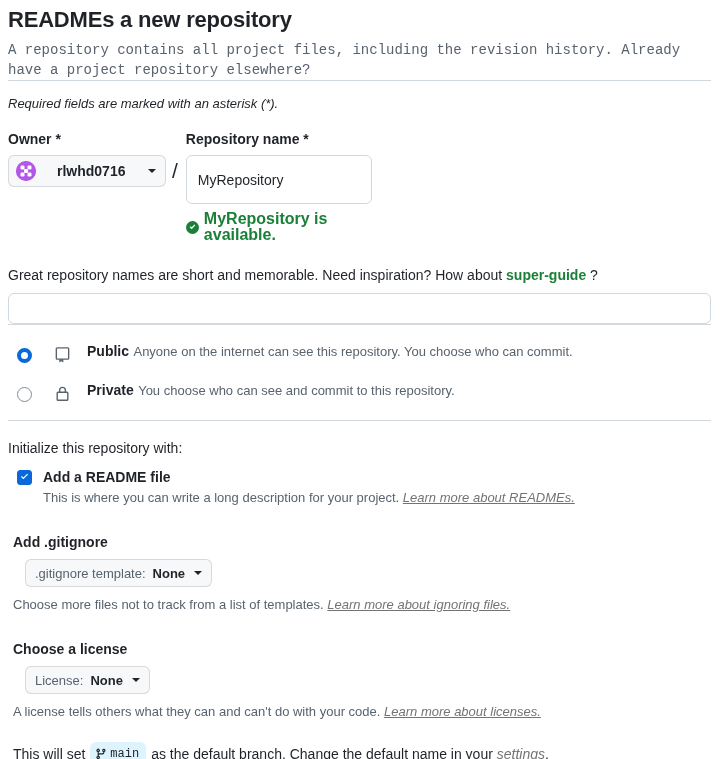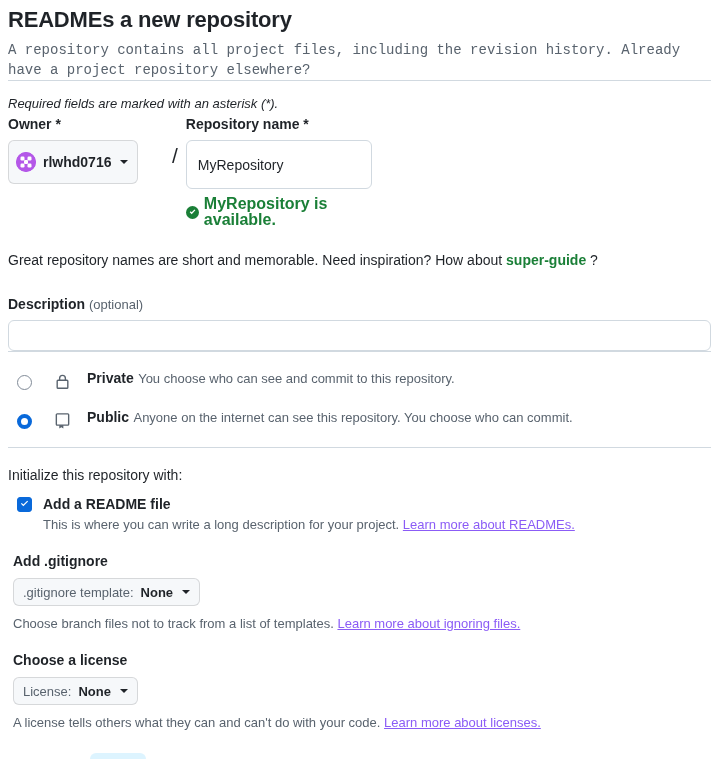--- a/index.html
+++ b/index.html
@@ -30,23 +30,24 @@
     color: #1f2328;
   }
   .subtitle {
     font-size: 14px;
     line-height: 20px;
     color: #59636e;
     margin-top: 7px;
     font-family: Liberation Mono, monospace;
   }
   .link {
-    color: #8b5cf6;
+    color: #737373;
     text-decoration: underline;
     cursor: pointer;
+    font-style: italic;
   }
   .import-link {
     display: inline-block;
     font-size: 14px;
     line-height: 20px;
     margin-top: 3px;
     color: #0969da;
     text-decoration: underline;
     cursor: pointer;
   }
@@ -64,36 +65,36 @@
     font-size: 13px;
     color: #1f2328;
     margin-top: 14px;
     line-height: 18px;
   }
 
   
   .namerow {
     display: flex;
     align-items: flex-start;
-    margin-top: 2px;
+    margin-top: 17px;
   }
   .field-label {
     font-size: 14px;
     font-weight: 700;
     line-height: 18px;
     color: #1f2328;
     display: block;
     margin-bottom: 7px;
   }
   .owner-col { width: 164px; }
   .owner-select {
     display: inline-flex;
     align-items: center;
-    gap: 7px;
-    height: 44px;
+    gap: 21px;
+    height: 32px;
     padding: 0 9px 0 7px;
     background: #f6f8fa;
     border: 1px solid rgba(31,35,40,0.15);
     border-radius: 6px;
     cursor: pointer;
     font-size: 14px;
     font-weight: 600;
     color: #1f2328;
     white-space: nowrap;
   }
@@ -270,31 +271,31 @@
     margin-top: 4px;
     margin-left: 35px;
   }
   .hint-left { margin-left: 5px; margin-top: 9px; }
 
   
   .sub-label {
     font-size: 14px;
     font-weight: 700;
     color: #1f2328;
-    margin-top: 18px;
+    margin-top: 26px;
     margin-left: 5px;
     line-height: 18px;
   }
   .dd-btn {
     display: inline-flex;
     align-items: center;
     gap: 7px;
     height: 28px;
     margin-top: 8px;
-    margin-left: 5px;
+    margin-left: 17px;
     padding: 0 9px;
     background: #f6f8fa;
     border: 1px solid rgba(31,35,40,0.15);
     border-radius: 6px;
     cursor: pointer;
     font-size: 13px;
     color: #59636e;
     white-space: nowrap;
   }
   .dd-val { color: #1f2328; font-weight: 700; }
@@ -373,58 +374,54 @@
   </div>
 
   
   <div class="inspiration">
     <span>Great repository names are short and memorable. Need inspiration? How about</span>
     <span class="suggest">super-guide</span>
     <span>?</span>
   </div>
 
   
-  <div class="desc-label">
-    <span>Description</span>
-    <span class="optional">(optional)</span>
-  </div>
   <input class="desc-input" type="text" value="" style="">
 
   <hr class="divider hr2">
 
   
   <div class="vis-group">
+
+    <div class="vis-item">
+      <span class="radio checked"></span>
+      <span class="vis-icon">
+        <svg width="17" height="17" viewBox="0 0 16 16" fill="none" stroke="#59636e" stroke-width="1.3">
+          <rect x="2.2" y="1.8" width="11.6" height="10.6" rx="0.8"></rect>
+          <path d="M5.5 12.4v2.2l1.4-1 1.4 1v-2.2" fill="#59636e" stroke="#59636e" stroke-width="1"></path>
+        </svg>
+      </span>
+      <span class="vis-text">
+        <span class="vis-title">Public</span>
+        <span class="vis-desc">Anyone on the internet can see this repository. You choose who can commit.</span>
+      </span>
+    </div>
 
     <div class="vis-item">
       <span class="radio"></span>
       <span class="vis-icon">
         <svg width="17" height="17" viewBox="0 0 16 16" fill="none" stroke="#59636e" stroke-width="1.3">
           <rect x="3" y="6.8" width="10" height="7.6" rx="0.8"></rect>
           <path d="M5.3 6.8V4.9a2.7 2.7 0 0 1 5.4 0v1.9"></path>
         </svg>
       </span>
       <span class="vis-text">
         <span class="vis-title">Private</span>
         <span class="vis-desc">You choose who can see and commit to this repository.</span>
       </span>
     </div>
-
-    <div class="vis-item">
-      <span class="radio checked"></span>
-      <span class="vis-icon">
-        <svg width="17" height="17" viewBox="0 0 16 16" fill="none" stroke="#59636e" stroke-width="1.3">
-          <rect x="2.2" y="1.8" width="11.6" height="10.6" rx="0.8"></rect>
-          <path d="M5.5 12.4v2.2l1.4-1 1.4 1v-2.2" fill="#59636e" stroke="#59636e" stroke-width="1"></path>
-        </svg>
-      </span>
-      <span class="vis-text">
-        <span class="vis-title">Public</span>
-        <span class="vis-desc">Anyone on the internet can see this repository. You choose who can commit.</span>
-      </span>
-    </div>
   </div>
 
   <hr class="divider hr3">
 
   
   <div class="section-title">Initialize this repository with:</div>
 
   <div class="readme-row">
     <span class="checkbox">
       <svg width="11" height="11" viewBox="0 0 16 16">
@@ -439,21 +436,21 @@
   </div>
 
   
   <div class="sub-label">Add .gitignore</div>
   <div class="dd-btn">
     <span>.gitignore template:</span>
     <span class="dd-val">None</span>
     <span class="caret"></span>
   </div>
   <div class="hint hint-left">
-    <span>Choose branch files not to track from a list of templates.</span>
+    <span>Choose more files not to track from a list of templates.</span>
     <a class="link">Learn more about ignoring files.</a>
   </div>
 
   
   <div class="sub-label">Choose a license</div>
   <div class="dd-btn">
     <span>License:</span>
     <span class="dd-val">None</span>
     <span class="caret"></span>
   </div>

